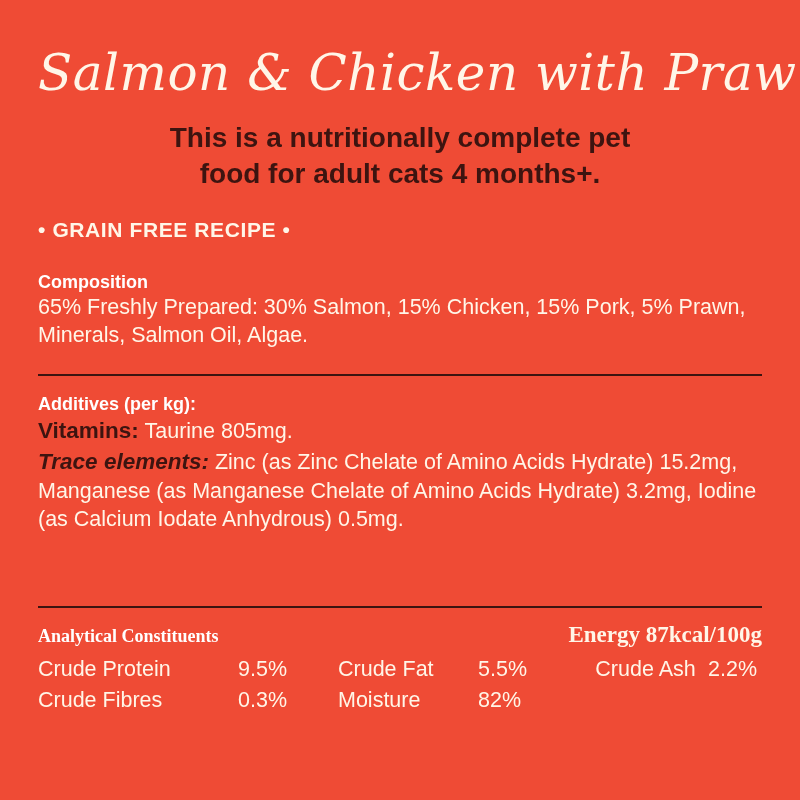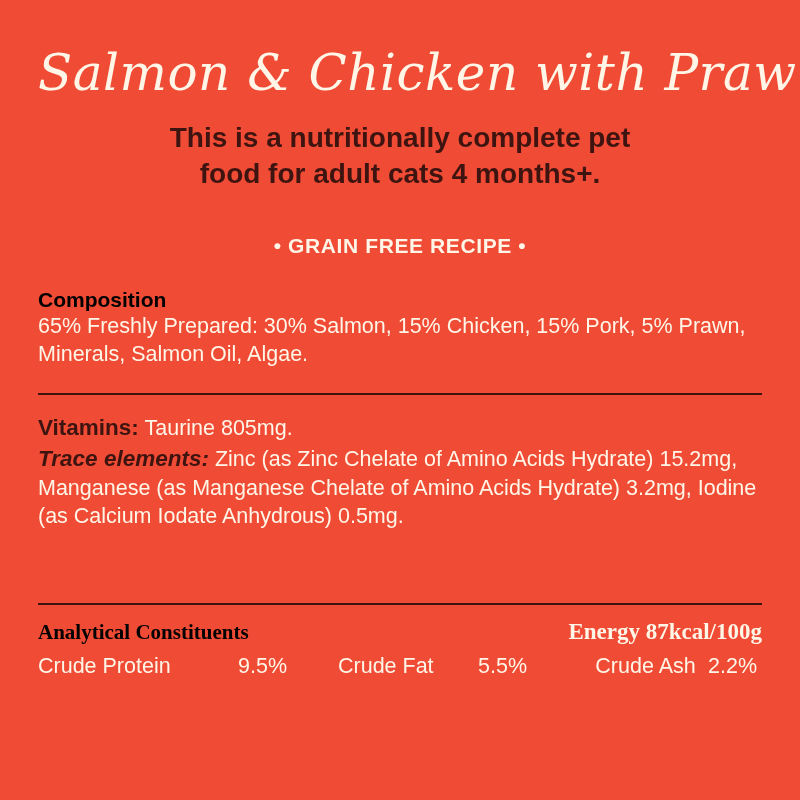--- a/index.html
+++ b/index.html
@@ -42,33 +42,33 @@
     font-weight: bold;
     font-size: 28px;
     line-height: 1.28;
     color: #3d1410;
     margin-top: 22px;
   }
   .subhead .l2 { display: block; }
 
   
   .grainfree {
-    text-align: center;
+    text-align: left;
     font-weight: bold;
     font-size: 21px;
     letter-spacing: 0.6px;
     color: #fff6e8;
-    margin-top: 42px;
+    margin-top: 26px;
   }
 
   
   .sec-head {
     font-weight: bold;
-    font-size: 21px;
-    color: #000000;
+    font-size: 18px;
+    color: #ffffff;
   }
 
   .body-text {
     font-size: 21.5px;
     line-height: 1.32;
     color: #fff6e8;
   }
 
   #composition { margin-top: 30px; }
   #composition .body-text { margin-top: 0; }
@@ -141,20 +141,21 @@
   <div class="grainfree">• GRAIN FREE RECIPE •</div>
 
   <div id="composition">
     <div class="sec-head">Composition</div>
     <div class="body-text">65% Freshly Prepared: 30% Salmon, 15% Chicken, 15% Pork, 5% Prawn, Minerals, Salmon Oil, Algae.</div>
   </div>
 
   <div class="rule" id="rule-1"></div>
 
   <div id="additives">
+    <div class="sec-head">Additives (per kg):</div>
     <div class="body-text line">
       <span class="inline-head">Vitamins:</span>
       <span>Taurine 805mg.</span>
     </div>
     <div class="body-text line">
       <span class="inline-head-italic">Trace elements:</span>
       <span>Zinc (as Zinc Chelate of Amino Acids Hydrate) 15.2mg, Manganese (as Manganese Chelate of Amino Acids Hydrate) 3.2mg, Iodine (as Calcium Iodate Anhydrous) 0.5mg.</span>
     </div>
   </div>
 
@@ -168,17 +169,25 @@
     <table class="an-table">
       <tbody>
         <tr>
           <td class="an-name">Crude Protein</td>
           <td class="an-val">9.5%</td>
           <td class="an-name2">Crude Fat</td>
           <td class="an-val2">5.5%</td>
           <td class="an-name3">Crude Ash</td>
           <td>2.2%</td>
         </tr>
+        <tr>
+          <td class="an-name">Crude Fibres</td>
+          <td class="an-val">0.3%</td>
+          <td class="an-name2">Moisture</td>
+          <td class="an-val2">82%</td>
+          <td class="an-name3"></td>
+          <td></td>
+        </tr>
       </tbody>
     </table>
   </div>
 
 </div>
 
 </body></html>

